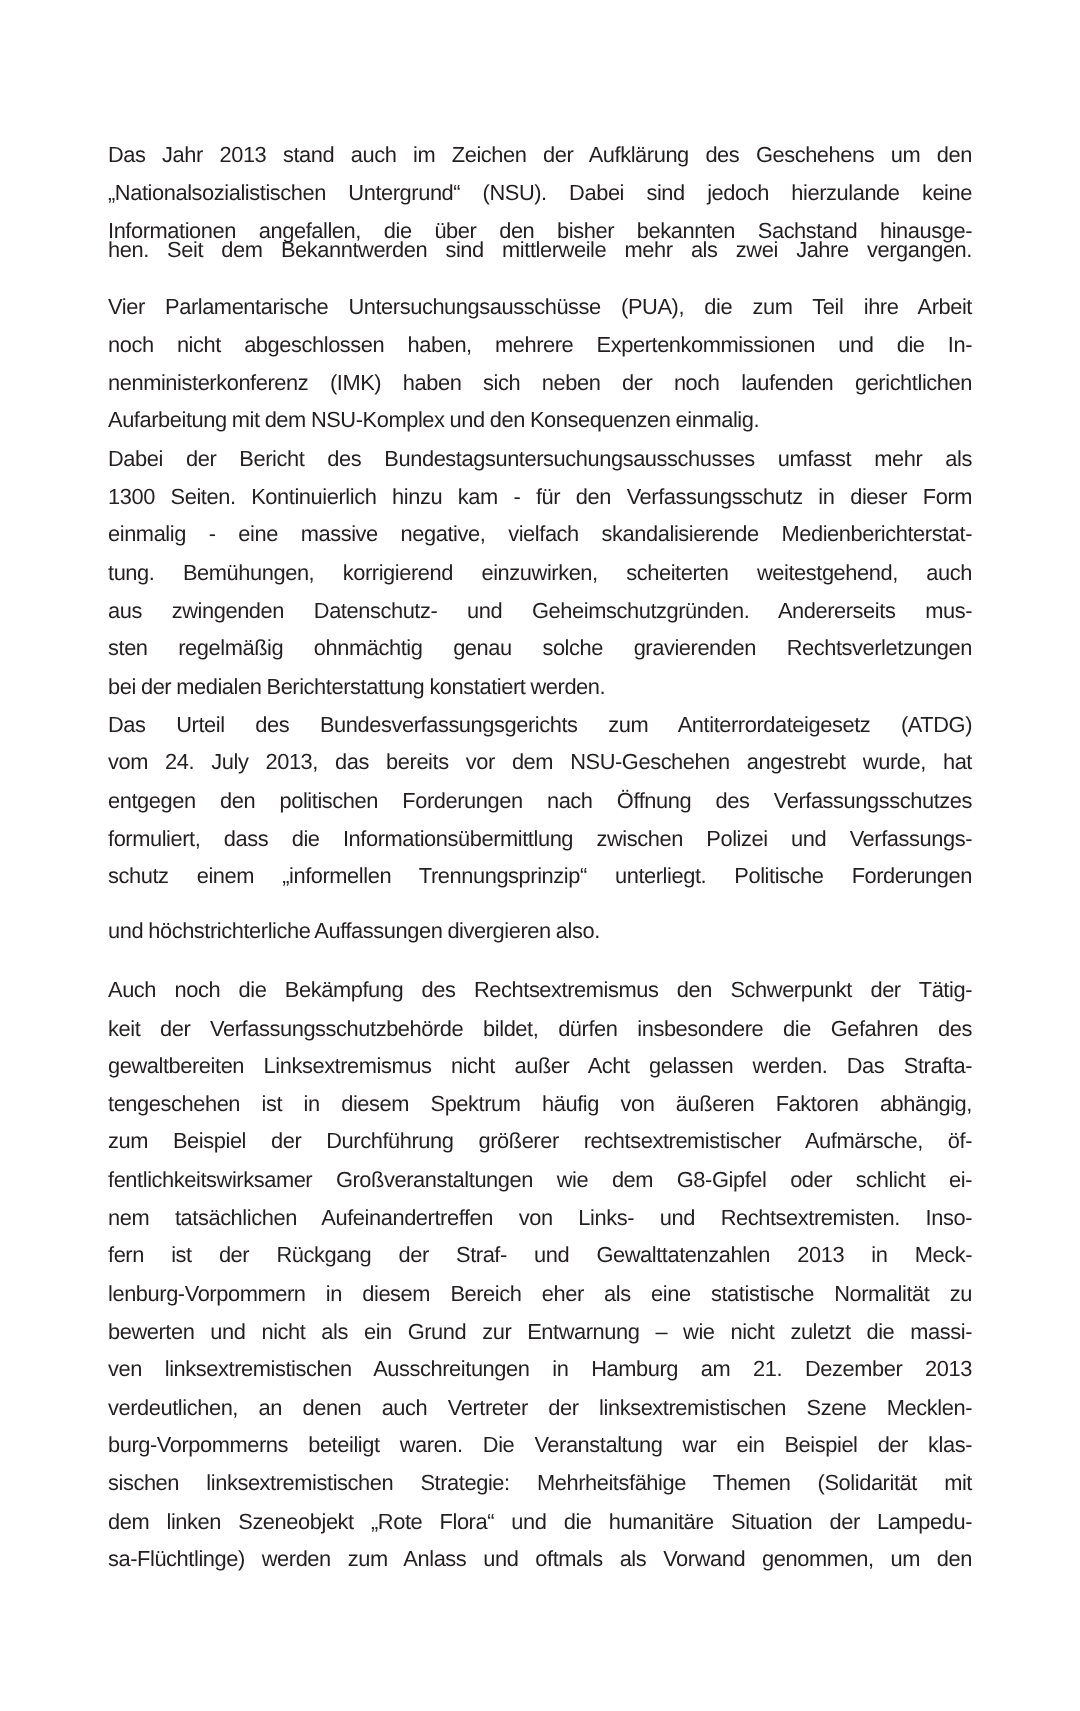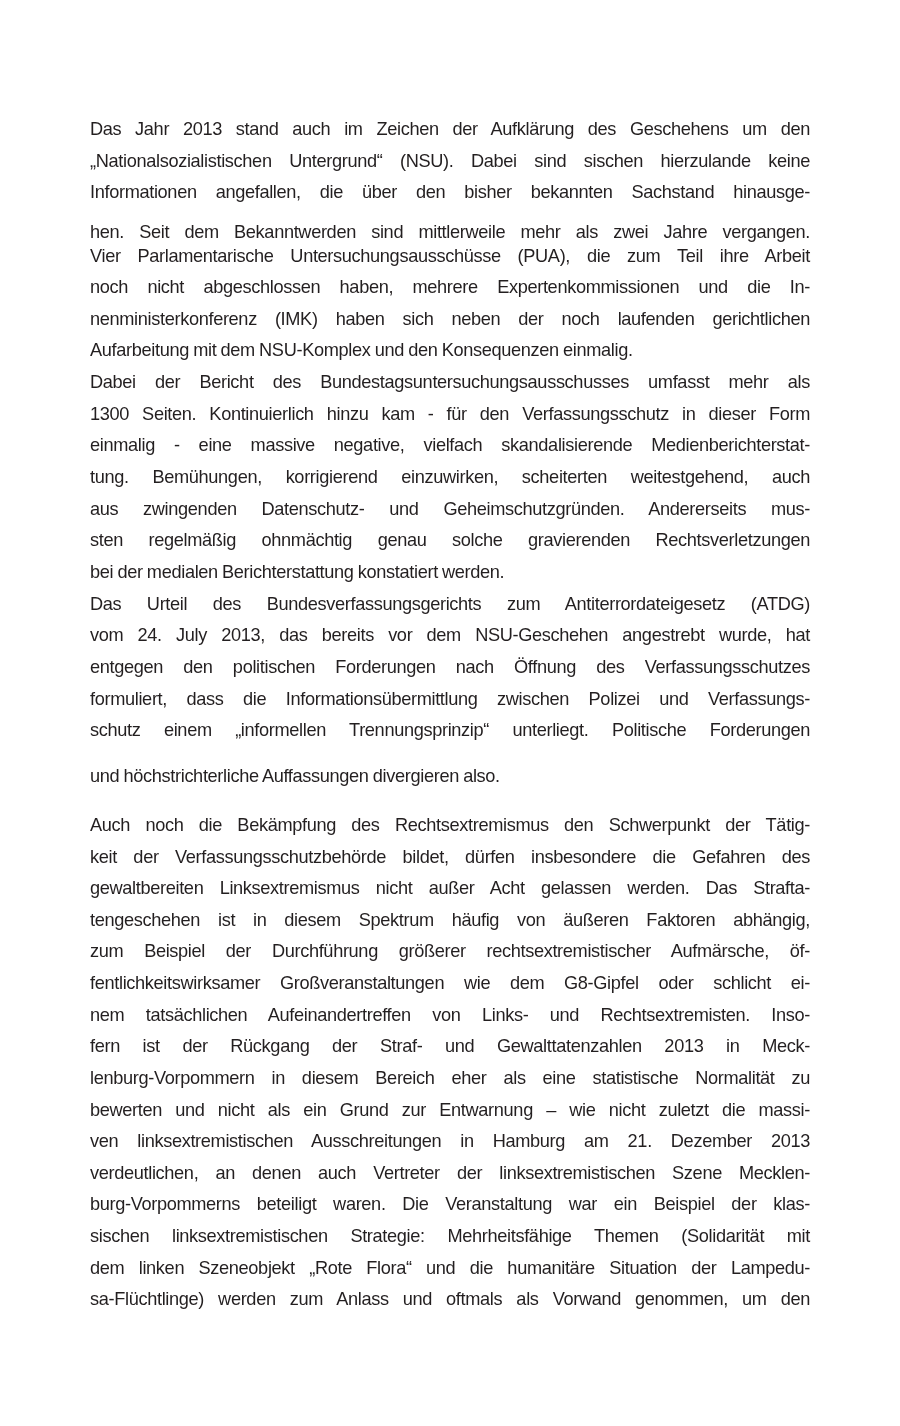--- a/index.html
+++ b/index.html
@@ -22,23 +22,23 @@
   }
   .line.last { text-align-last: left; }
 </style>
 </head>
 <body>
 
 <div class="page">
 
   <div>
     <div class="line" style="top:113px">Das Jahr 2013 stand auch im Zeichen der Aufklärung des Geschehens um den</div>
-    <div class="line" style="top:145px">„Nationalsozialistischen Untergrund“ (NSU). Dabei sind sischen hierzulande keine</div>
+    <div class="line" style="top:145px">„Nationalsozialistischen Untergrund“ (NSU). Dabei sind jedoch hierzulande keine</div>
     <div class="line" style="top:176px">Informationen angefallen, die über den bisher bekannten Sachstand hinausge-</div>
-    <div class="line" style="top:216px">hen. Seit dem Bekanntwerden sind mittlerweile mehr als zwei Jahre vergangen.</div>
+    <div class="line" style="top:192px">hen. Seit dem Bekanntwerden sind mittlerweile mehr als zwei Jahre vergangen.</div>
     <div class="line" style="top:240px">Vier Parlamentarische Untersuchungsausschüsse (PUA), die zum Teil ihre Arbeit</div>
     <div class="line" style="top:271px">noch nicht abgeschlossen haben, mehrere Expertenkommissionen und die In-</div>
     <div class="line" style="top:303px">nenministerkonferenz (IMK) haben sich neben der noch laufenden gerichtlichen</div>
     <div class="line last" style="top:334px">Aufarbeitung mit dem NSU-Komplex und den Konsequenzen einmalig.</div>
   </div>
 
   <div>
     <div class="line" style="top:366px">Dabei der Bericht des Bundestagsuntersuchungsausschusses umfasst mehr als</div>
     <div class="line" style="top:398px">1300 Seiten. Kontinuierlich hinzu kam - für den Verfassungsschutz in dieser Form</div>
     <div class="line" style="top:429px">einmalig - eine massive negative, vielfach skandalisierende Medienberichterstat-</div>

